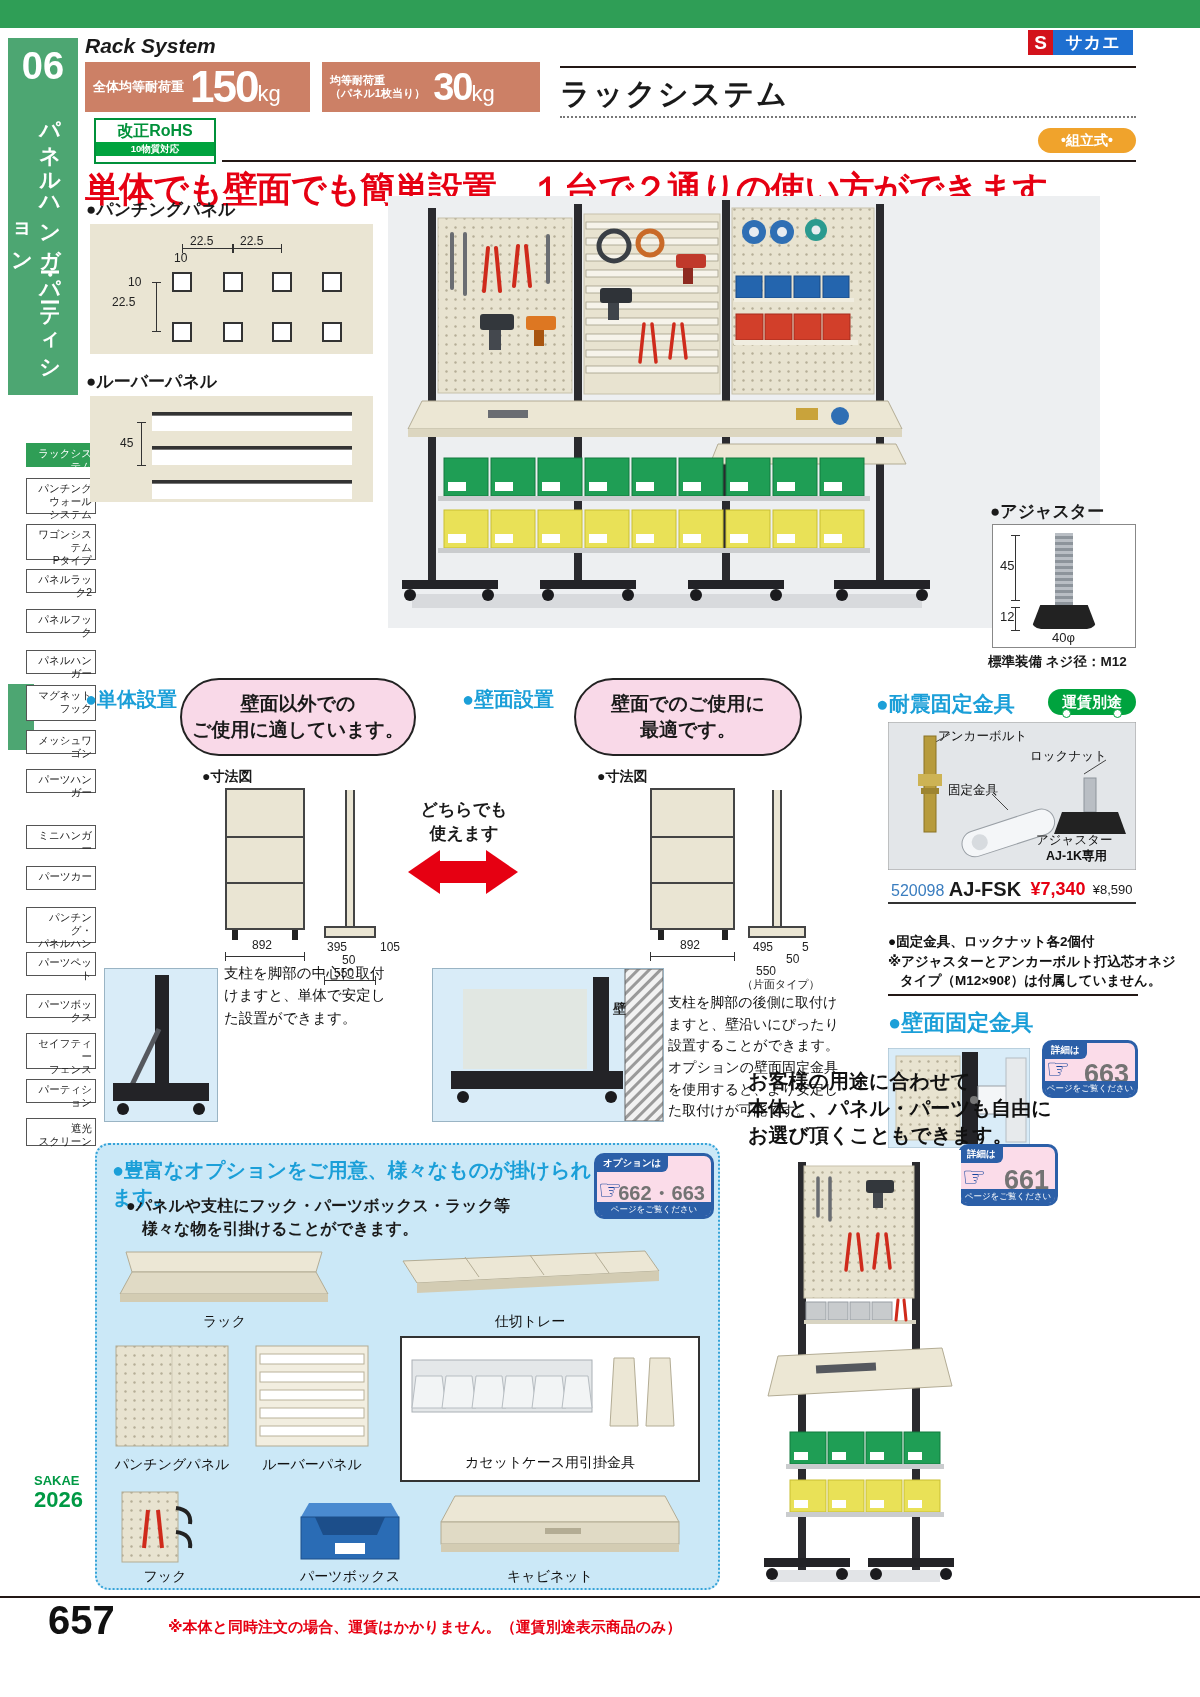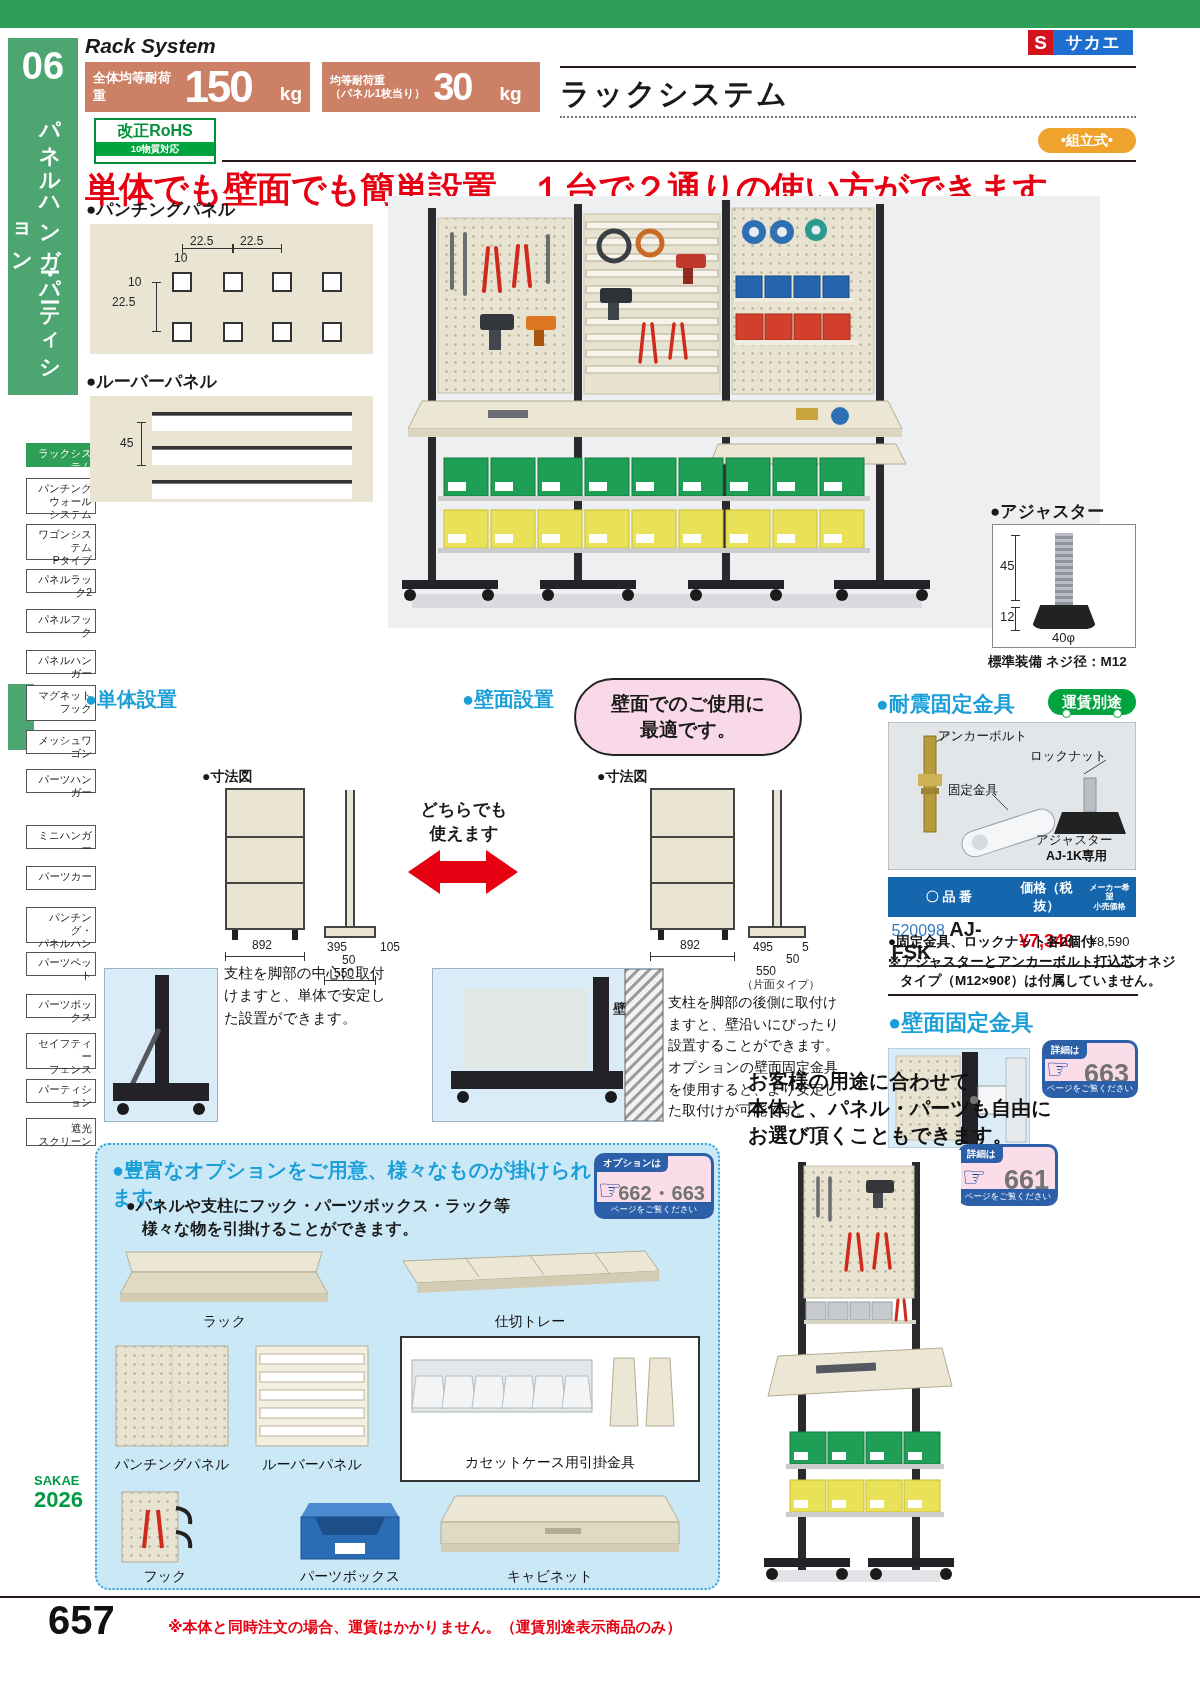--- a/index.html
+++ b/index.html
@@ -13,21 +13,21 @@
   .cat-num{font-size:38px;font-weight:700;line-height:1.2;margin-top:6px;}
   .cat-vert{writing-mode:vertical-rl;font-size:21px;font-weight:700;letter-spacing:2px;margin-top:4px;height:290px;}
   .menu-item{left:26px;width:70px;background:#fff;border:1px solid #555;color:#222;
              font-size:10.5px;line-height:1.25;text-align:right;padding:3px 3px;box-sizing:border-box;}
   .menu-item.active{background:#2f9e56;border-color:#2f9e56;color:#fff;}
   .rack-eng{left:85px;top:34px;font-size:21px;font-weight:700;font-style:italic;}
   .loadbar{background:#cc8066;color:#fff;display:flex;align-items:center;padding:0 8px;box-sizing:border-box;}
   .loadbar .lbl{font-size:13px;font-weight:700;margin-right:6px;}
   .loadbar .lbl2{font-size:11px;font-weight:700;line-height:1.2;margin-right:8px;}
   .loadbar .val{font-size:44px;font-weight:700;letter-spacing:-2px;}
-  .loadbar .unit{font-size:19px;font-weight:700;margin-top:14px;margin-left:28px;}
+  .loadbar .unit{font-size:22px;font-weight:400;margin-top:14px;}
   .ptitle{left:560px;top:74px;font-size:30px;font-weight:700;letter-spacing:2px;}
   .line{background:#231815;}
   .dotline{border-top:2px dotted #777;}
   .logo-s{left:1028px;top:30px;width:25px;height:25px;background:#d3121b;color:#fff;font-weight:700;
           font-size:19px;text-align:center;line-height:25px;}
   .logo-name{left:1053px;top:30px;width:80px;height:25px;background:#1e6fd0;color:#fff;font-weight:700;
           font-size:17px;text-align:center;line-height:25px;letter-spacing:1px;}
   .kumitate{left:1038px;top:128px;width:98px;height:25px;background:#f0a32c;color:#fff;border-radius:13px;
           font-size:14px;font-weight:700;text-align:center;line-height:25px;}
   .rohs{left:94px;top:118px;width:122px;height:46px;border:2px solid #00913a;background:#fff;text-align:center;box-sizing:border-box;}
@@ -336,20 +336,22 @@
     <div class="abs" style="left:38px;top:80px;width:66px;height:24px;background:#222;border-radius:4px 4px 10px 10px;clip-path:polygon(14% 0,86% 0,100% 100%,0 100%);"></div>
     <div class="abs dimv" style="left:22px;top:10px;height:66px;"></div>
     <div class="abs dimv" style="left:22px;top:82px;height:24px;"></div>
   </div>
   <div class="abs dimlbl" style="left:1000px;top:558px;font-size:13px;">45</div>
   <div class="abs dimlbl" style="left:1000px;top:609px;font-size:13px;">12</div>
   <div class="abs dimlbl" style="left:1052px;top:630px;font-size:13px;">40φ</div>
   <div class="abs" style="left:988px;top:653px;font-size:13.5px;font-weight:700;">標準装備 ネジ径：M12</div>
 
   <div class="abs bluehead" style="left:85px;top:686px;">●単体設置</div>
+  <div class="abs bubble pre" style="left:180px;top:678px;width:232px;height:74px;">壁面以外での
+ご使用に適しています。</div>
   <div class="abs" style="left:202px;top:768px;font-size:14px;font-weight:700;">●寸法図</div>
   <div class="abs zpanel" style="left:225px;top:788px;width:80px;height:142px;">
     <div class="abs zline" style="left:0;top:46px;width:76px;"></div>
     <div class="abs zline" style="left:0;top:92px;width:76px;"></div>
   </div>
   <div class="abs foot" style="left:232px;top:930px;width:6px;height:10px;"></div>
   <div class="abs foot" style="left:292px;top:930px;width:6px;height:10px;"></div>
   <div class="abs dimlbl" style="left:252px;top:938px;">892</div>
   <div class="abs dimh" style="left:225px;top:956px;width:80px;"></div>
   <div class="abs post" style="left:345px;top:790px;width:10px;height:138px;"></div>
@@ -429,26 +431,20 @@
     <rect x="196" y="56" width="12" height="34" fill="#b9bec4" stroke="#8d949b"></rect>
     <polygon points="174,90 230,90 238,112 166,112" fill="#222"></polygon>
   </svg>
   <div class="abs qlabel" style="left:938px;top:728px;">アンカーボルト</div>
   <div class="abs qlabel" style="left:1030px;top:748px;">ロックナット</div>
   <div class="abs qlabel" style="left:948px;top:782px;">固定金具</div>
   <div class="abs qlabel" style="left:1036px;top:832px;">アジャスター</div>
   <div class="abs qlabel" style="left:1046px;top:848px;font-weight:700;">AJ-1K専用</div>
   <table class="abs qtable" style="left:888px;top:877px;width:248px;">
     <tbody>
-        <tr>
-      <th style="width:128px;">〇 品 番</th>
-      <th style="width:72px;">価格（税抜）</th>
-      <th class="pre" style="width:48px;font-size:8px;line-height:1.15;">メーカー希望
-小売価格</th>
-    </tr>
     <tr>
       <td><span style="color:#3a7dbf;font-size:16px;">520098</span>
           <span style="font-size:20px;font-weight:700;">AJ-FSK</span></td>
       <td style="color:#e60012;font-size:18px;font-weight:700;text-align:center;">¥7,340</td>
       <td style="font-size:13px;text-align:center;">¥8,590</td>
     </tr>
   </tbody>
     </table>
   <div class="abs notes" style="left:888px;top:932px;">●固定金具、ロックナット各2個付</div>
   <div class="abs notes" style="left:888px;top:952px;">※アジャスターとアンカーボルト打込芯オネジ</div>

